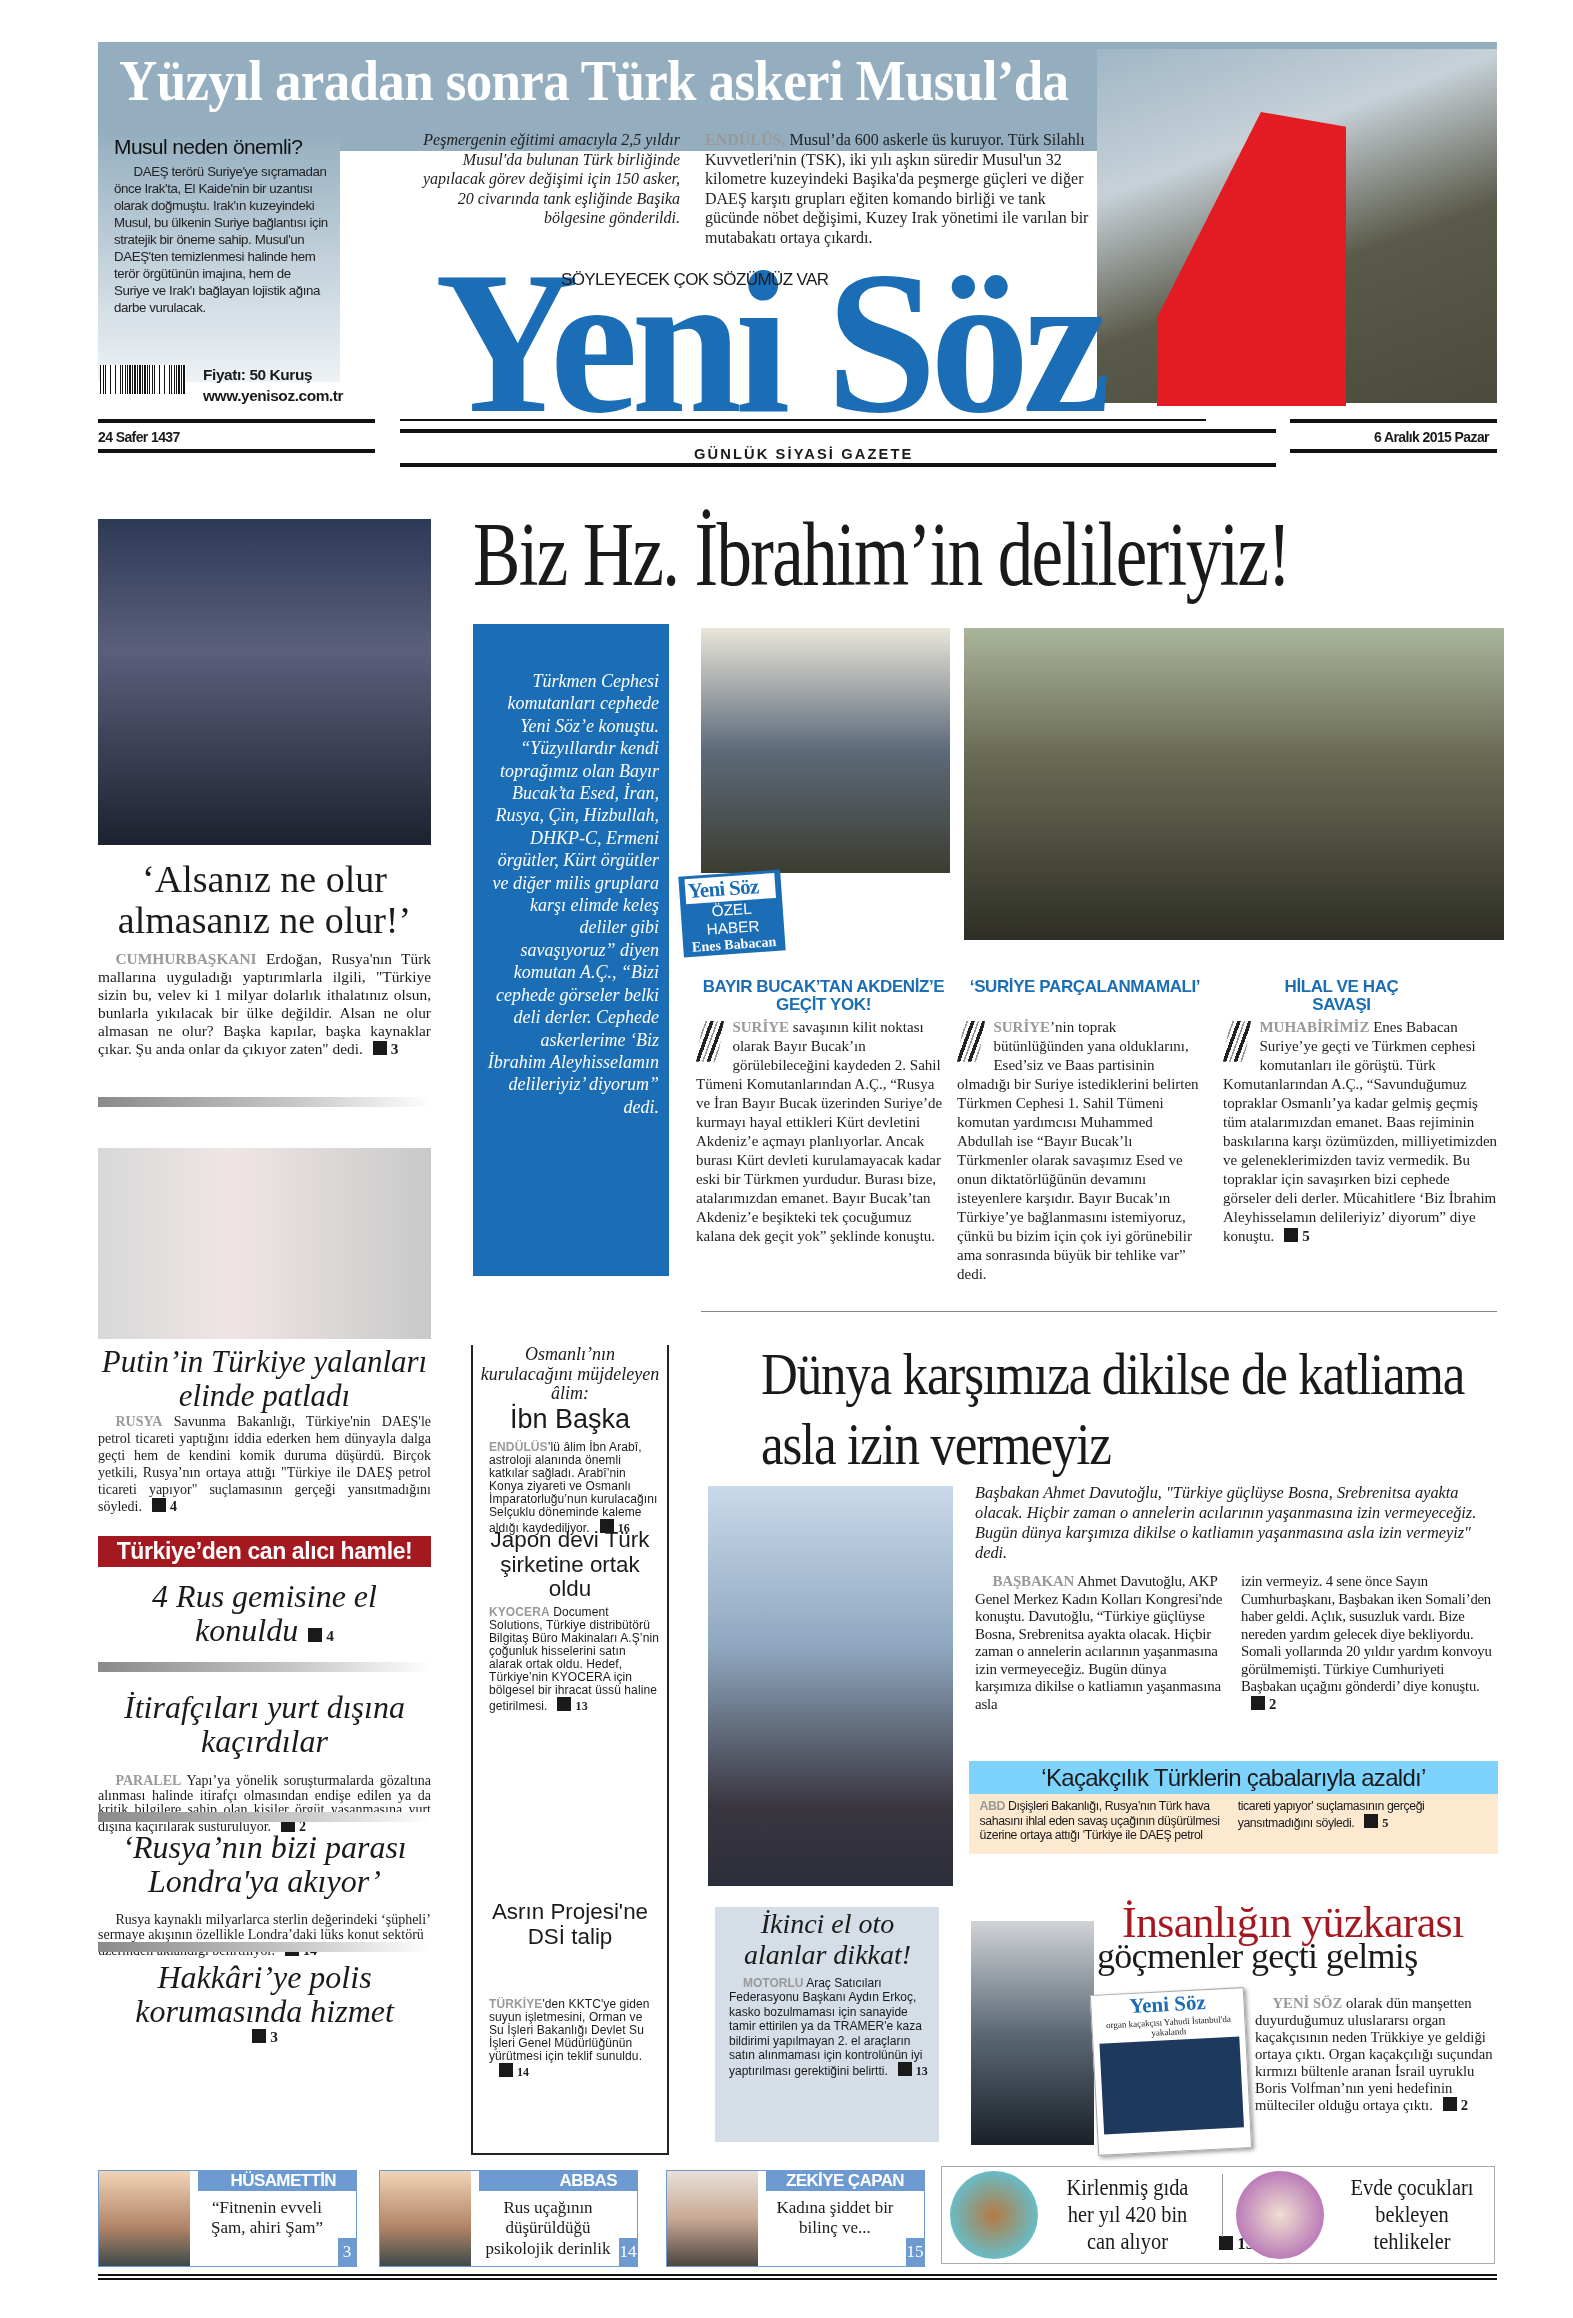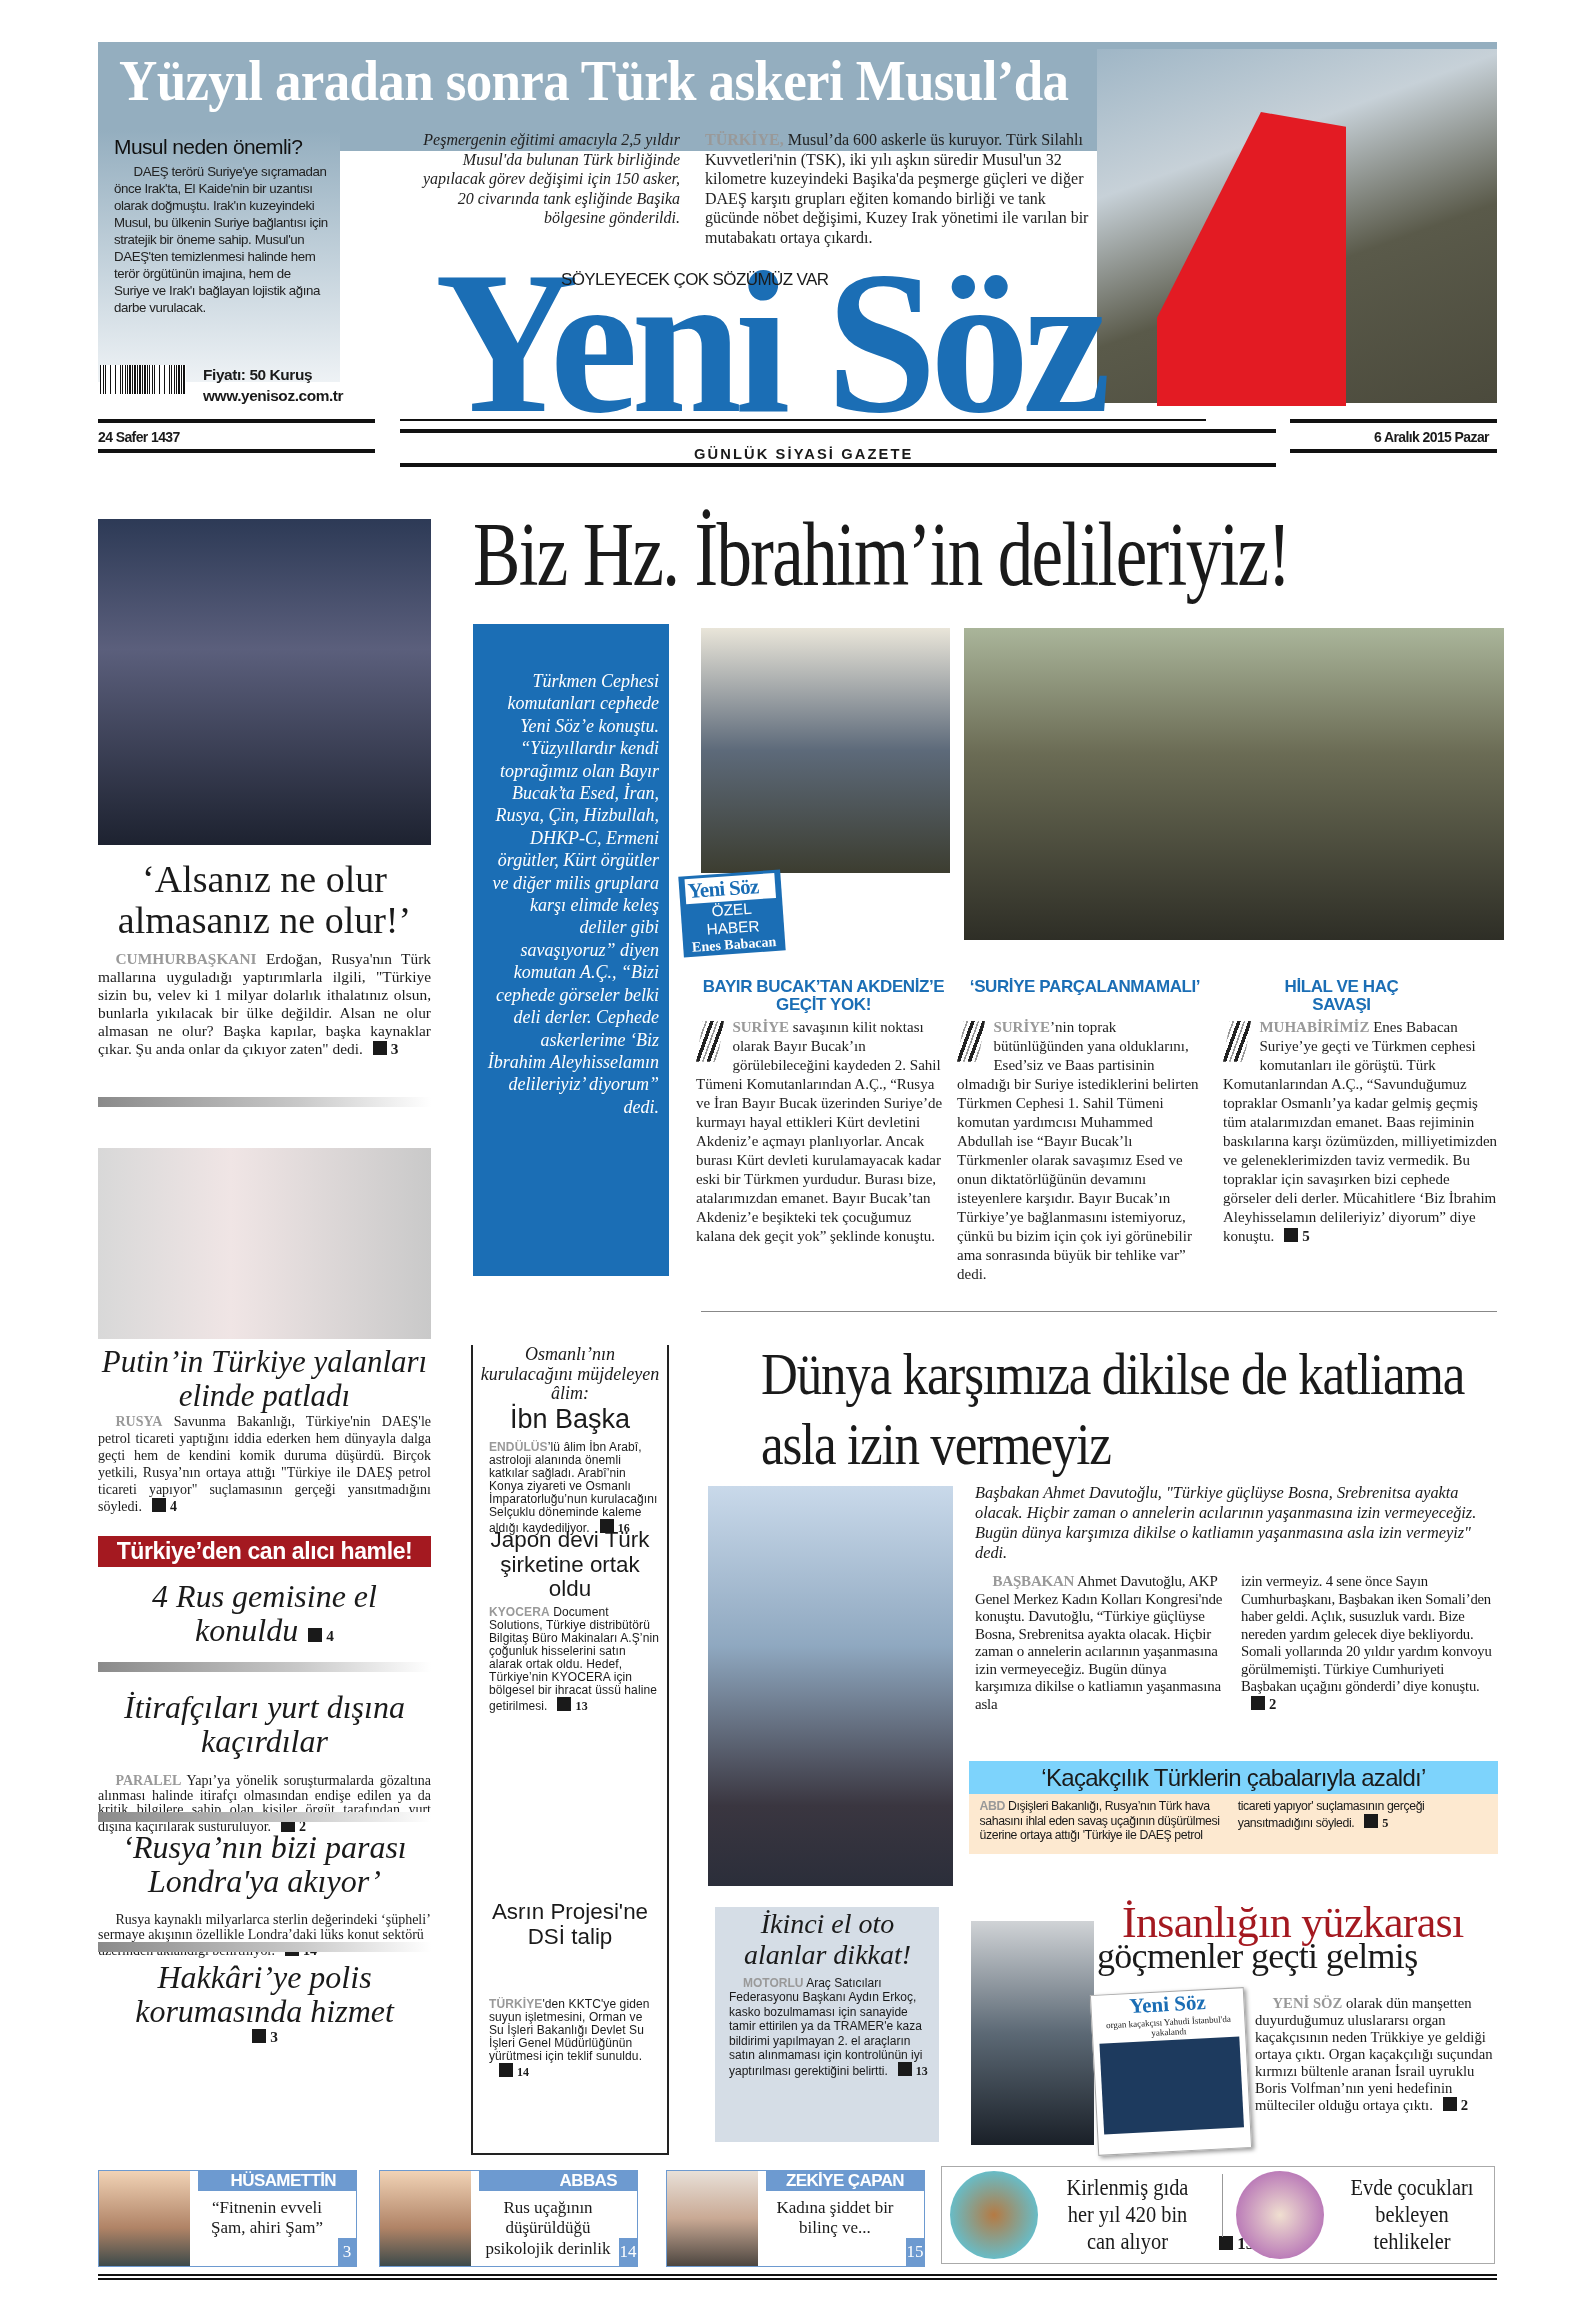--- a/index.html
+++ b/index.html
@@ -114,21 +114,21 @@
 <div class="abs" id="soldier-photo"></div>
 <div class="abs" id="flag"></div>
 <div class="abs" id="banner-title">Yüzyıl aradan sonra Türk askeri Musul’da</div>
 <div class="abs" id="musul-box"></div>
 <div class="abs" id="musul-title">Musul neden önemli?</div>
 <div class="abs" id="musul-body">DAEŞ terörü Suriye'ye sıçramadan önce Irak'ta, El Kaide'nin bir uzantısı olarak doğmuştu. Irak'ın kuzeyindeki Musul, bu ülkenin Suriye bağlantısı için stratejik bir öneme sahip. Musul'un DAEŞ'ten temizlenmesi halinde hem terör örgütünün imajına, hem de Suriye ve Irak'ı bağlayan lojistik ağına darbe vurulacak.</div>
 <div class="abs" id="barcode"></div>
 <div class="abs" id="price">Fiyatı: 50 Kuruş</div>
 <div class="abs" id="site">www.yenisoz.com.tr</div>
 <div class="abs" id="lead-ital">Peşmergenin eğitimi amacıyla 2,5 yıldır Musul'da bulunan Türk birliğinde yapılacak görev değişimi için 150 asker, 20 civarında tank eşliğinde Başika bölgesine gönderildi.</div>
-<div class="abs" id="lead-main"><span class="lead">TÜRKİYE,</span><span> Musul’da 600 askerle üs kuruyor. Türk Silahlı Kuvvetleri'nin (TSK), iki yılı aşkın süredir Musul'un 32 kilometre kuzeyindeki Başika'da peşmerge güçleri ve diğer DAEŞ karşıtı grupları eğiten komando birliği ve tank gücünde nöbet değişimi, Kuzey Irak yönetimi ile varılan bir mutabakatı ortaya çıkardı.</span></div>
+<div class="abs" id="lead-main"><span class="lead">ENDÜLÜS,</span><span> Musul’da 600 askerle üs kuruyor. Türk Silahlı Kuvvetleri'nin (TSK), iki yılı aşkın süredir Musul'un 32 kilometre kuzeyindeki Başika'da peşmerge güçleri ve diğer DAEŞ karşıtı grupları eğiten komando birliği ve tank gücünde nöbet değişimi, Kuzey Irak yönetimi ile varılan bir mutabakatı ortaya çıkardı.</span></div>
 
 <div class="abs" id="logo">Yeni Söz</div>
 <div class="abs" id="logo-sub">SÖYLEYECEK ÇOK SÖZÜMÜZ VAR</div>
 <div class="rule" style="left:98px;top:419px;width:277px;height:4.2px"></div>
 <div class="rule" style="left:400px;top:419px;width:806px;height:2.1px"></div>
 <div class="rule" style="left:1290px;top:419px;width:207px;height:4.2px"></div>
 <div class="rule" style="left:98px;top:449px;width:277px;height:3.5px"></div>
 <div class="rule" style="left:400px;top:429px;width:876px;height:4.2px"></div>
 <div class="rule" style="left:400px;top:463px;width:876px;height:4.2px"></div>
 <div class="rule" style="left:1290px;top:449px;width:207px;height:3.5px"></div>
@@ -142,21 +142,21 @@
 <div class="abs gradbar" style="left:98px;top:1097px;width:333px"></div>
 
 <div class="abs photo" id="putin-photo"></div>
 <div class="abs" id="putin-title">Putin’in Türkiye yalanları elinde patladı</div>
 <div class="abs" id="putin-body"><span class="lead">RUSYA</span><span> Savunma Bakanlığı, Türkiye'nin DAEŞ'le petrol ticareti yaptığını iddia ederken hem dünyayla dalga geçti hem de kendini komik duruma düşürdü. Birçok yetkili, Rusya’nın ortaya attığı "Türkiye ile DAEŞ petrol ticareti yapıyor" suçlamasının gerçeği yansıtmadığını söyledi.</span><span class="endmark"></span><b>4</b></div>
 <div class="abs" id="red-banner">Türkiye’den can alıcı hamle!</div>
 <div class="abs" id="rus-title"><span>4 Rus gemisine el konuldu</span><span class="endmark"></span><b style="font-style:normal;font-size:15.4px">4</b></div>
 <div class="abs gradbar" style="left:98px;top:1662px;width:333px"></div>
 
 <div class="abs" id="itiraf-title">İtirafçıları yurt dışına kaçırdılar</div>
-<div class="abs" id="itiraf-body"><span class="lead">PARALEL</span><span> Yapı’ya yönelik soruşturmalarda gözaltına alınması halinde itirafçı olmasından endişe edilen ya da kritik bilgilere sahip olan kişiler örgüt tarafından yurt dışına kaçırılarak susturuluyor.</span><span class="endmark"></span><b>2</b></div>
+<div class="abs" id="itiraf-body"><span class="lead">PARALEL</span><span> Yapı’ya yönelik soruşturmalarda gözaltına alınması halinde itirafçı olmasından endişe edilen ya da kritik bilgilere sahip olan kişiler örgüt yaşanmasına yurt dışına kaçırılarak susturuluyor.</span><span class="endmark"></span><b>2</b></div>
 <div class="abs gradbar" style="left:98px;top:1812px;width:333px"></div>
 <div class="abs" id="rusya-title">‘Rusya’nın bizi parası Londra'ya akıyor’</div>
 <div class="abs" id="rusya-body"><span>Rusya kaynaklı milyarlarca sterlin değerindeki ‘şüpheli’ sermaye akışının özellikle Londra’daki lüks konut sektörü üzerinden aklandığı belirtiliyor.</span><span class="endmark"></span><b>14</b></div>
 <div class="abs gradbar" style="left:98px;top:1942px;width:333px"></div>
 <div class="abs" id="hakkari-title">Hakkâri’ye polis korumasında hizmet</div>
 <div class="abs" style="left:252px;top:2028px;font-size:15.4px;font-weight:bold"><span class="endmark" style="margin-left:0"></span><span>3</span></div>
 
 <div class="abs" id="main-headline">Biz Hz. İbrahim’in delileriyiz!</div>
 <div class="abs" id="blue-box"></div>
 <div class="abs" id="blue-text">Türkmen Cephesi komutanları cephede Yeni Söz’e konuştu. “Yüzyıllardır kendi toprağımız olan Bayır Bucak’ta Esed, İran, Rusya, Çin, Hizbullah, DHKP-C, Ermeni örgütler, Kürt örgütler ve diğer milis gruplara karşı elimde keleş deliler gibi savaşıyoruz” diyen komutan A.Ç., “Bizi cephede görseler belki deli derler. Cephede askerlerime ‘Biz İbrahim Aleyhisselamın delileriyiz’ diyorum” dedi.</div>

